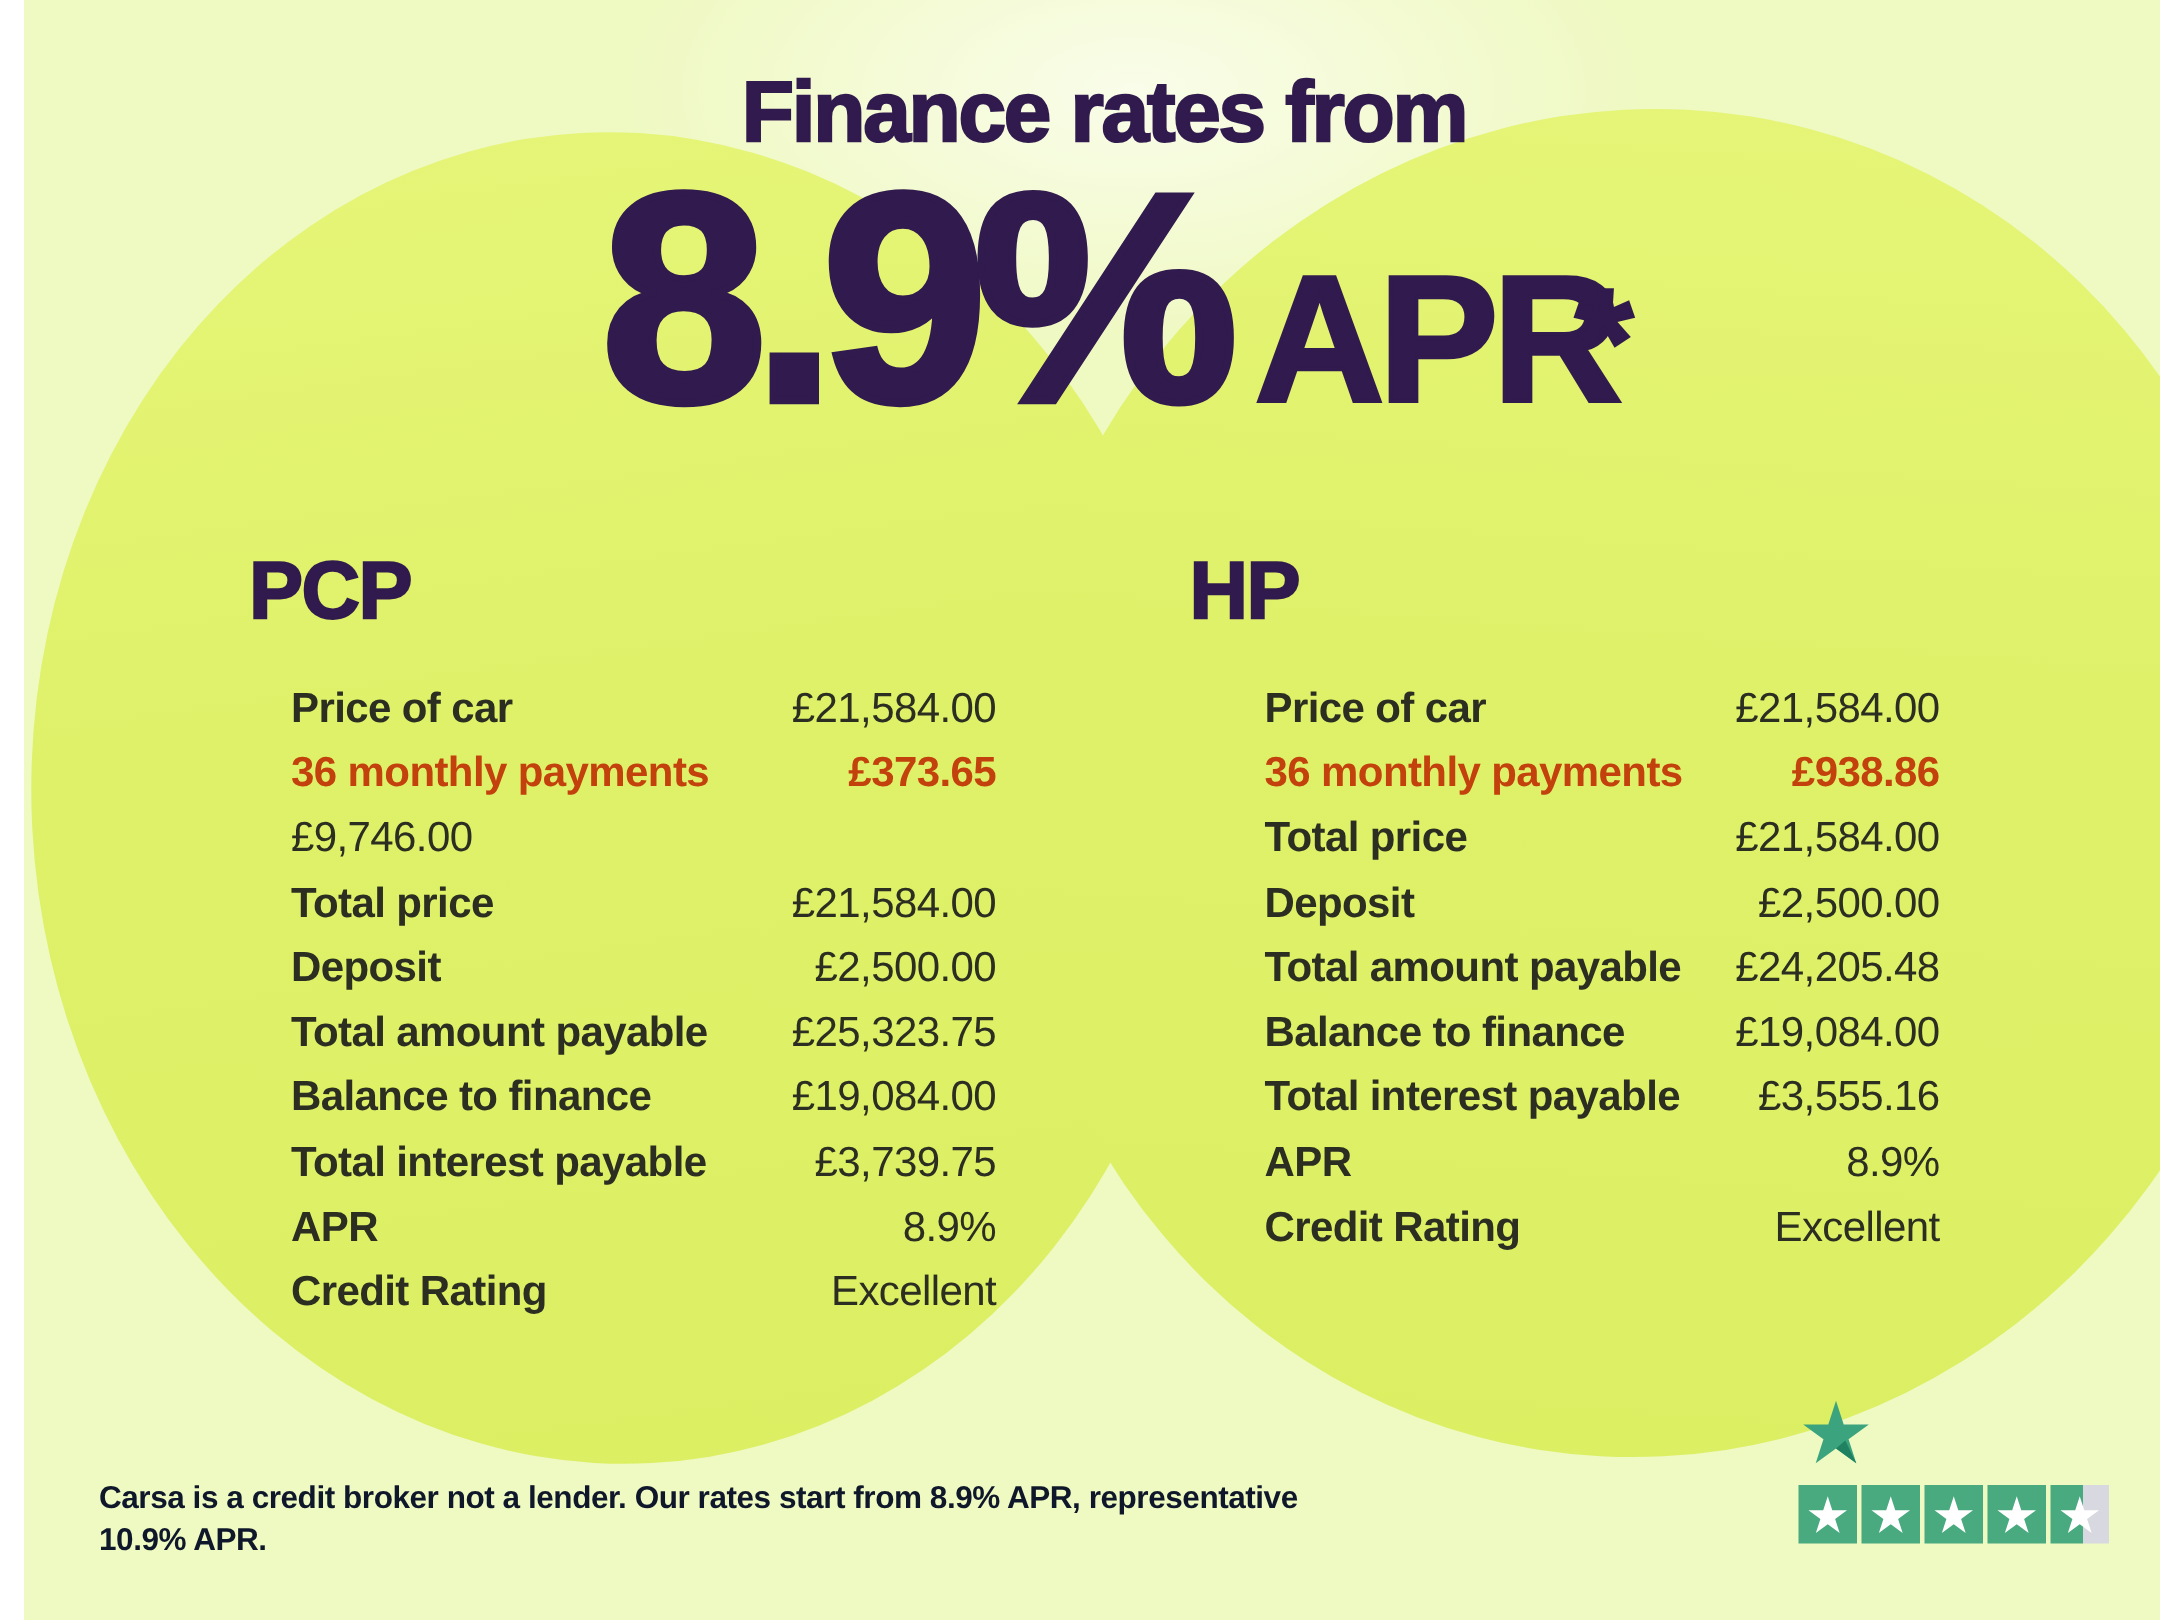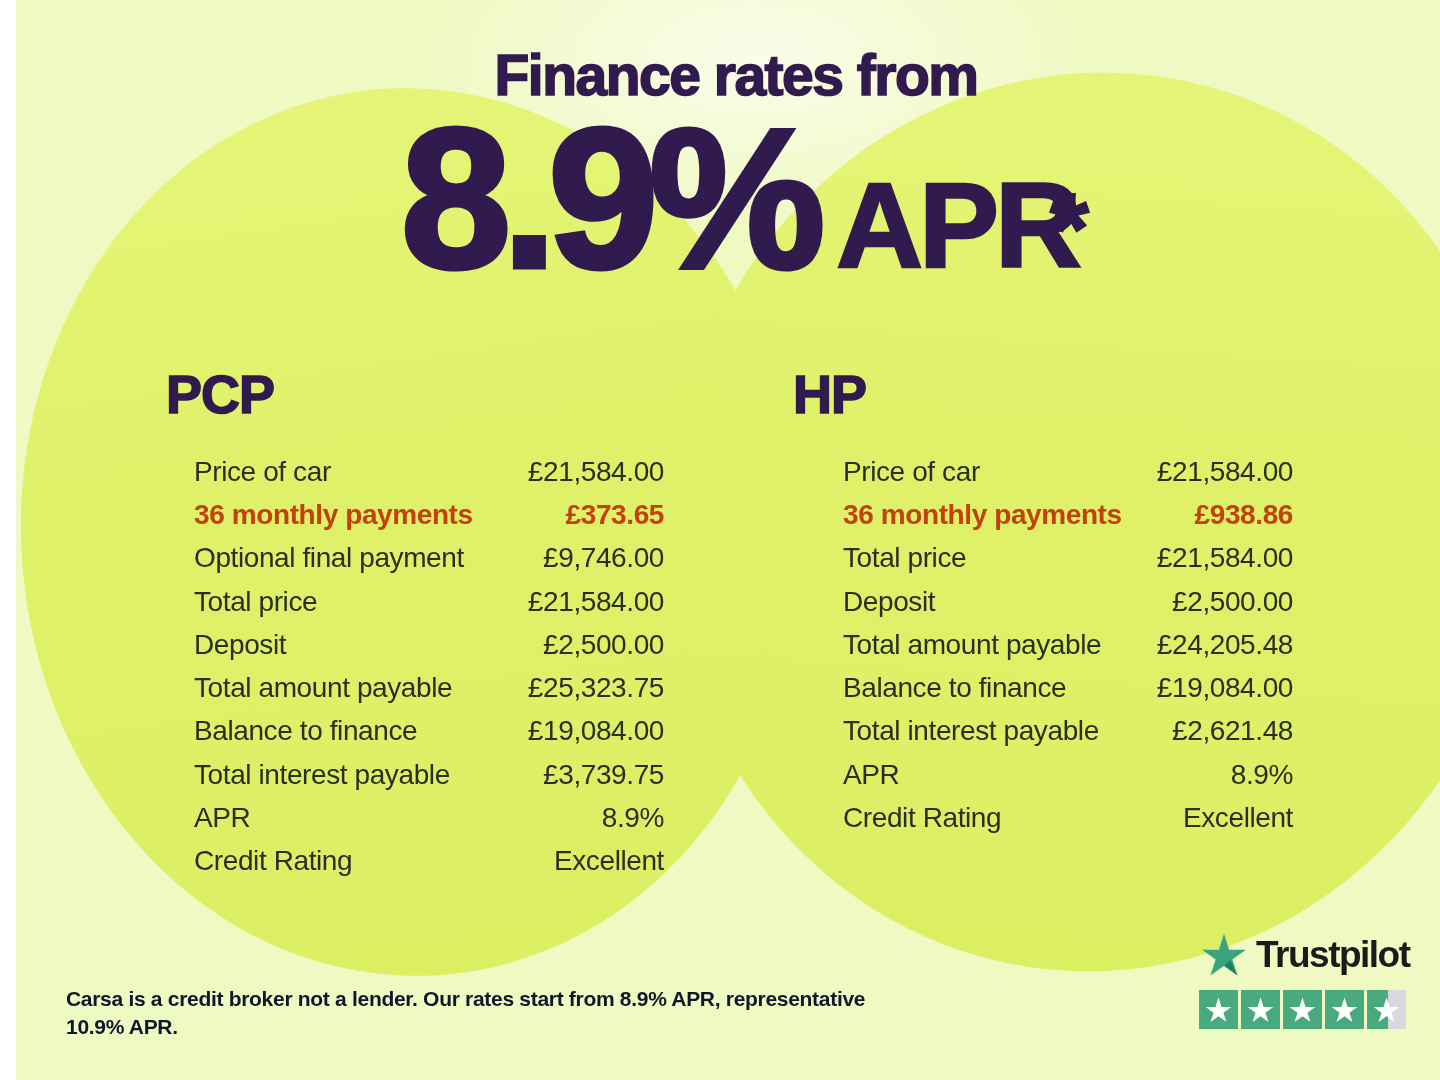--- a/index.html
+++ b/index.html
@@ -88,21 +88,21 @@
   .fin-col.hp  .fin-table { margin-left: 50px; width: 450px; }
   .frow {
     display: flex;
     justify-content: space-between;
     align-items: center;
     height: 43.3px;
     font-size: 28px;
     letter-spacing: -0.4px;
     color: #2c2e21;
   }
-  .frow .flabel { text-align: left; }
+  .frow .flabel { text-align: left; font-weight: bold; }
   .frow .fvalue { text-align: left; }
   .frow.bold { font-weight: bold; color: #c2410c; }
 
   .disclaimer {
     position: absolute;
     left: 50px; top: 985px;
     width: 800px;
     font-size: 21px;
     line-height: 27.5px;
     font-weight: 600;
@@ -161,21 +161,20 @@
     <div class="fin-table">
       <div class="frow">
           <span class="flabel">Price of car</span>
           <span class="fvalue">£21,584.00</span>
         </div>
       <div class="frow bold">
           <span class="flabel">36 monthly payments</span>
           <span class="fvalue">£373.65</span>
         </div>
       <div class="frow">
-          <span class="flabel">Optional final payment</span>
           <span class="fvalue">£9,746.00</span>
         </div>
       <div class="frow">
           <span class="flabel">Total price</span>
           <span class="fvalue">£21,584.00</span>
         </div>
       <div class="frow">
           <span class="flabel">Deposit</span>
           <span class="fvalue">£2,500.00</span>
         </div>
@@ -224,21 +223,21 @@
       <div class="frow">
           <span class="flabel">Total amount payable</span>
           <span class="fvalue">£24,205.48</span>
         </div>
       <div class="frow">
           <span class="flabel">Balance to finance</span>
           <span class="fvalue">£19,084.00</span>
         </div>
       <div class="frow">
           <span class="flabel">Total interest payable</span>
-          <span class="fvalue">£2,621.48</span>
+          <span class="fvalue">£3,555.16</span>
         </div>
       <div class="frow">
           <span class="flabel">APR</span>
           <span class="fvalue">8.9%</span>
         </div>
       <div class="frow">
           <span class="flabel">Credit Rating</span>
           <span class="fvalue">Excellent</span>
         </div>
     </div>
@@ -246,21 +245,20 @@
 
   <div class="disclaimer">
     <div>Carsa is a credit broker not a lender. Our rates start from 8.9% APR, representative 10.9% APR.</div>
   </div>
 
   <div class="trustpilot-logo">
     <svg class="tp-star-svg" viewBox="0 0 100 92" xmlns="http://www.w3.org/2000/svg">
       <polygon points="50,0 61.2,34.5 97.6,34.5 68.2,55.9 79.4,90.5 50,69.1 20.6,90.5 31.8,55.9 2.4,34.5 38.8,34.5" fill="#3ba47e"></polygon>
       <polygon points="50,69.1 79.4,90.5 63.5,57.5" fill="#1f8160"></polygon>
     </svg>
-    <span class="tp-wordmark">Trustpilot</span>
   </div>
 
   <div class="tp-stars-row">
     <div class="tp-box">
         <svg viewBox="0 0 100 92">
           <polygon points="50,0 61.2,34.5 97.6,34.5 68.2,55.9 79.4,90.5 50,69.1 20.6,90.5 31.8,55.9 2.4,34.5 38.8,34.5" fill="#ffffff"></polygon>
         </svg>
       </div>
     <div class="tp-box">
         <svg viewBox="0 0 100 92">

